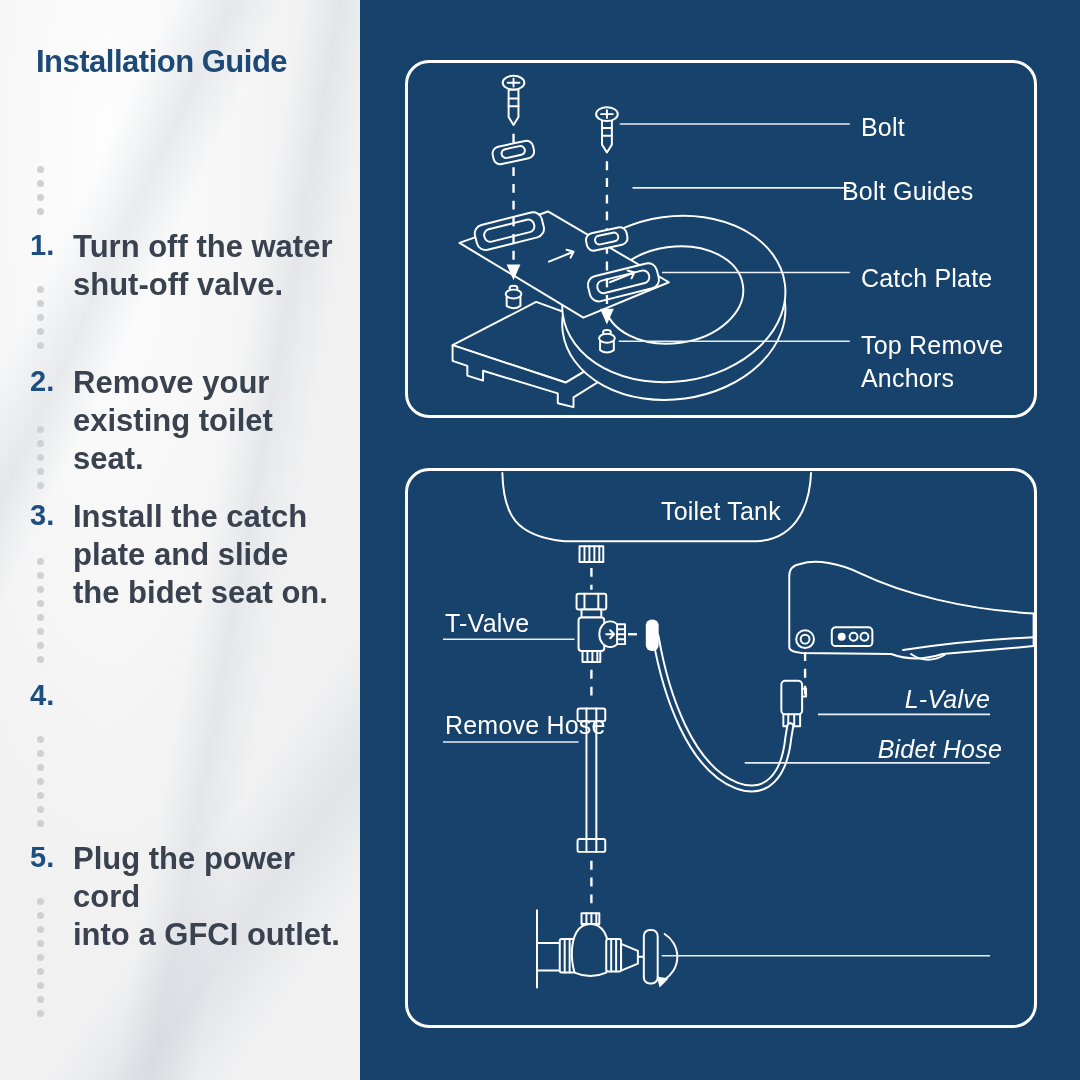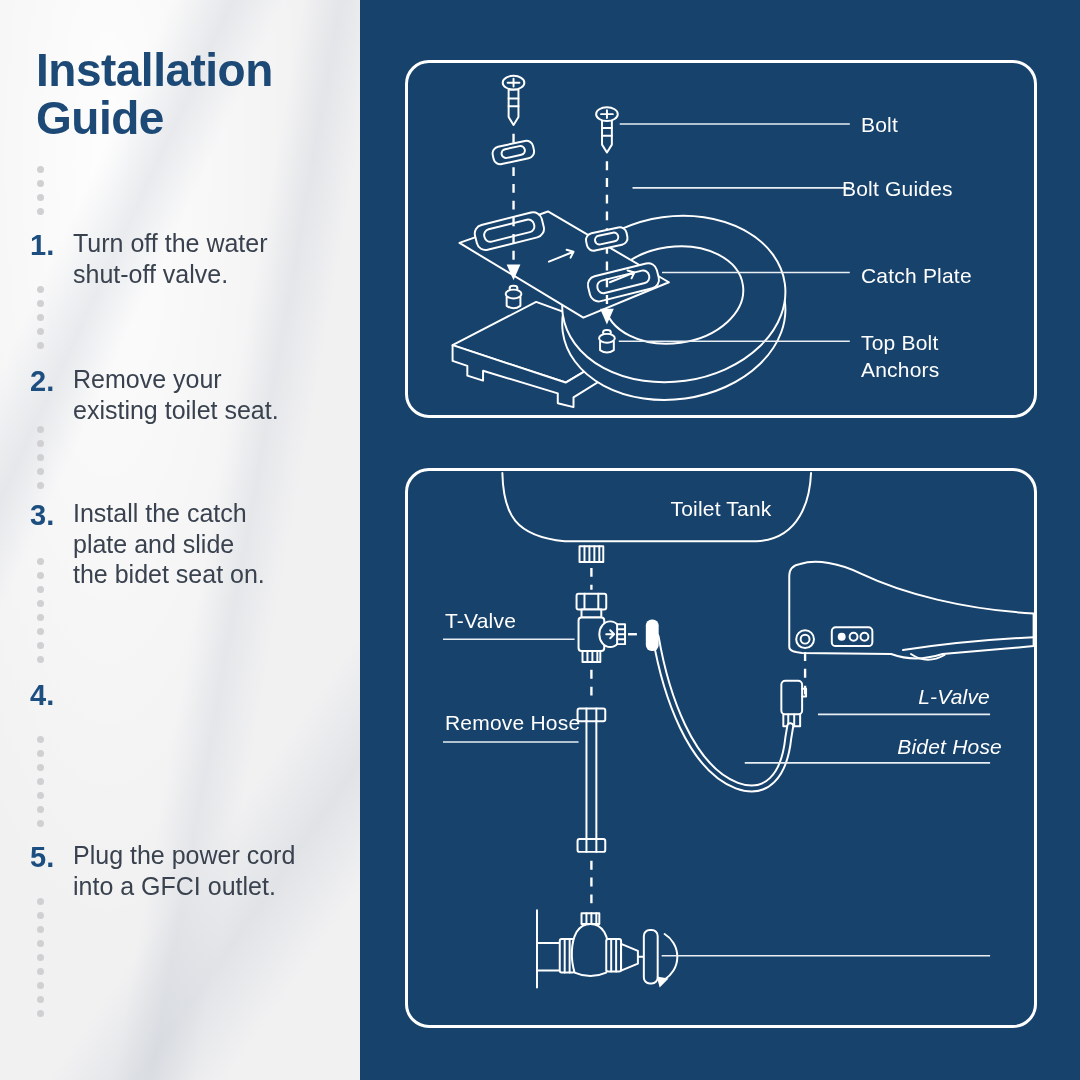--- a/index.html
+++ b/index.html
@@ -19,34 +19,34 @@
   
   .left-panel{position:absolute;left:0;top:0;width:360px;height:1080px;
     background:
       linear-gradient(115deg, rgba(205,210,216,0) 20%, rgba(198,204,212,.35) 27%, rgba(205,210,216,0) 33%),
       linear-gradient(100deg, rgba(205,210,216,0) 55%, rgba(196,202,210,.30) 62%, rgba(205,210,216,0) 70%),
       linear-gradient(125deg, rgba(205,210,216,0) 72%, rgba(198,204,212,.38) 80%, rgba(205,210,216,0) 88%),
       radial-gradient(ellipse at 30% 15%, rgba(255,255,255,.9), rgba(255,255,255,0) 60%),
       var(--marble);
   }
   .page-title{position:absolute;left:36px;top:46px;width:330px;
-    font-size:46px;font-weight:700;line-height:1.05;letter-spacing:-.5px;color:var(--title-navy);}
+    font-size:31px;font-weight:700;line-height:1.05;letter-spacing:-.5px;color:var(--title-navy);}
   .step{position:absolute;left:30px;display:flex;gap:9px;width:320px;}
   .step-num{flex:0 0 34px;font-size:29px;font-weight:700;color:var(--step-number-blue);line-height:1.18;}
-  .step-text{font-size:25px;font-weight:400;color:var(--step-text);line-height:1.22;white-space:pre-line;}
+  .step-text{font-size:31px;font-weight:700;color:var(--step-text);line-height:1.22;white-space:pre-line;}
   .dots{position:absolute;left:37px;display:flex;flex-direction:column;gap:7px;}
   .dots i{width:7px;height:7px;border-radius:50%;background:var(--dot-gray);display:block;}
 
   
   .right-panel{position:absolute;left:360px;top:0;width:720px;height:1080px;background:var(--panel-blue);}
   .diagram-box{position:absolute;left:45px;width:632px;border:3.5px solid #fff;border-radius:24px;}
   .box-top{top:60px;height:358px;}
   .box-bottom{top:468px;height:560px;}
   .diagram-box svg{position:absolute;left:0;top:0;width:100%;height:100%;display:block;}
-  .dlabel{position:absolute;color:#fff;font-size:21px;line-height:1.3;letter-spacing:.2px;white-space:pre-line;}
+  .dlabel{position:absolute;color:#fff;font-size:25px;line-height:1.3;letter-spacing:.2px;white-space:pre-line;}
   .dlabel.center{left:50%;transform:translateX(-50%);text-align:center;}
   .dlabel.right{text-align:right;font-style:italic;}
 
   .ln{stroke:#fff;stroke-width:2;fill:none;stroke-linecap:round;stroke-linejoin:round;}
   .lnthin{stroke:#E9EEF3;stroke-width:1.6;fill:none;}
   .fillblue{fill:var(--panel-blue);}
   .dash{stroke:#fff;stroke-width:2.4;fill:none;stroke-dasharray:9 8;stroke-linecap:butt;}
   .wfill{fill:#fff;stroke:none;}
 </style>
 </head>
@@ -210,21 +210,21 @@
         </g>
 
         <path class="lnthin" d="M213,62 H447"></path>
         <path class="lnthin" d="M226,127 H447"></path>
         <path class="lnthin" d="M256,213 H447"></path>
         <path class="lnthin" d="M212,283 H447"></path>
       </svg>
       <div class="dlabel" style="left:453px;top:48px">Bolt</div>
       <div class="dlabel" style="left:434px;top:112px">Bolt Guides</div>
       <div class="dlabel" style="left:453px;top:199px">Catch Plate</div>
-      <div class="dlabel" style="left:453px;top:266px">Top Bolt
+      <div class="dlabel" style="left:453px;top:266px">Top Remove
 Anchors</div>
     </div>
 
     <div class="diagram-box box-bottom">
       <svg viewBox="0 0 632 560">
 
         <path class="ln" d="M95,2 C96,44 108,66 158,71 L352,71 C396,69 406,28 407,2"></path>
 
         <g>
           <rect class="ln fillblue" x="173" y="76" width="24" height="16"></rect>

